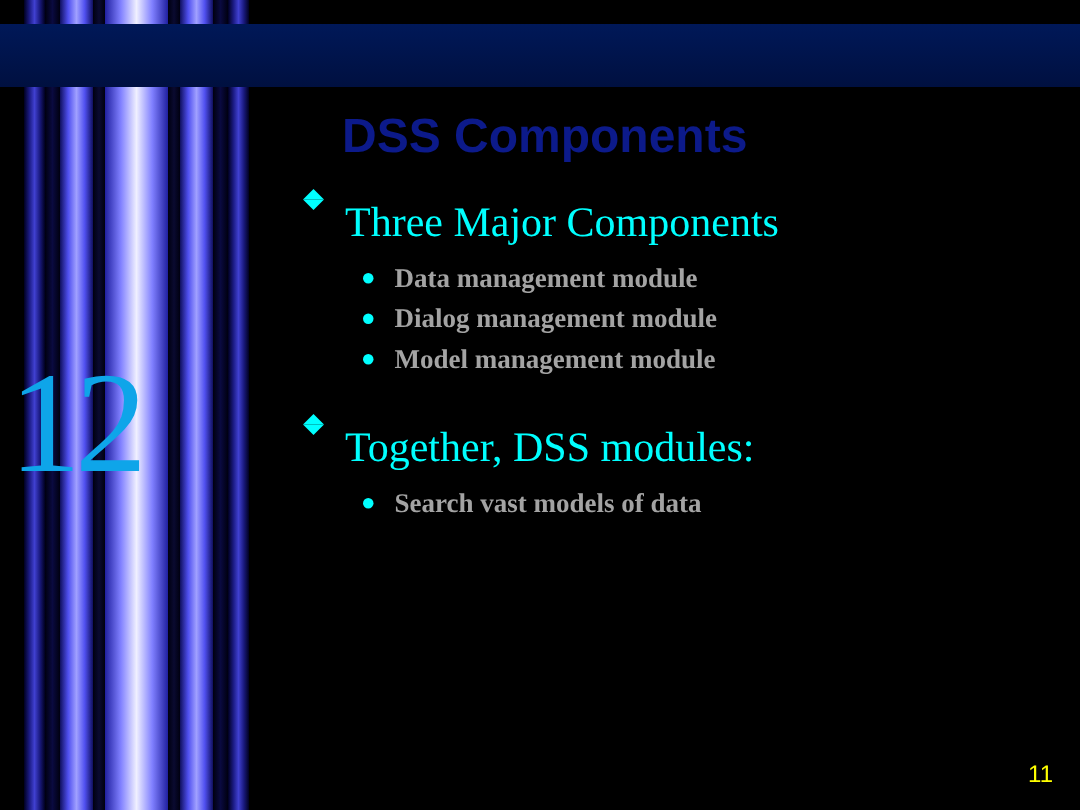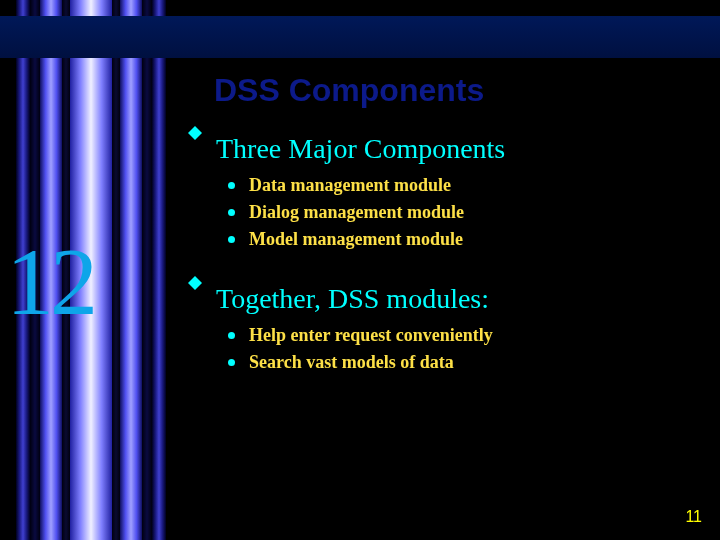--- a/index.html
+++ b/index.html
@@ -51,21 +51,21 @@
     z-index: 3;
     font-family: "Times New Roman", serif;
     font-size: 96px;
     font-weight: normal;
     color: #0ea5e9;
     letter-spacing: -4px;
   }
 
   .content {
     position: absolute;
-    left: 188px;
+    left: 202px;
     top: 72px;
     width: 500px;
     z-index: 3;
   }
   .title {
     font-family: Arial, Helvetica, sans-serif;
     font-weight: bold;
     font-size: 32px;
     color: #0c1a8a;
     text-shadow: 2px 2px 0 #000;
@@ -106,21 +106,21 @@
     border-left: 7px solid transparent;
     border-right: 7px solid transparent;
     border-top: 7px solid #00ffff;
   }
   .sub-list {
     margin-left: 40px;
   }
   .sub-item {
     display: flex;
     align-items: center;
-    color: #fde047;
+    color: #a3a3a3;
     font-family: "Times New Roman", serif;
     font-weight: bold;
     font-size: 18px;
     line-height: 1.4;
     margin-bottom: 2px;
   }
   .dot {
     width: 7px;
     height: 7px;
     border-radius: 50%;
@@ -183,23 +183,19 @@
   </div>
 
   <div class="section">
     <div class="section-head">
       <span class="diamond"></span>
       <span>Together, DSS modules:</span>
     </div>
     <div class="sub-list">
       <div class="sub-item">
         <span class="dot"></span>
-        <span>Help enter request conveniently</span>
-      </div>
-      <div class="sub-item">
-        <span class="dot"></span>
         <span>Search vast models of data</span>
       </div>
     </div>
   </div>
 </div>
 
 <div class="pagenum">11</div>
 
 </body></html>

